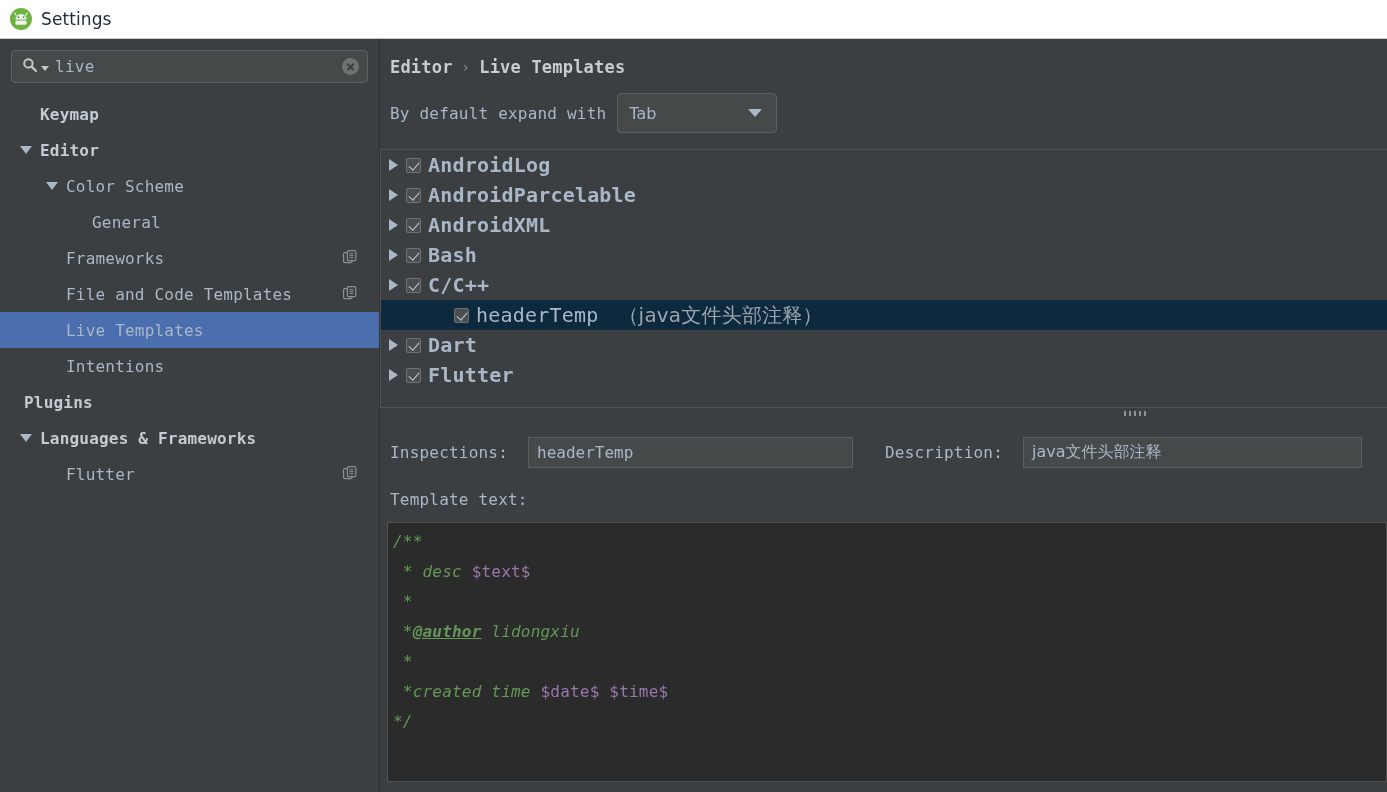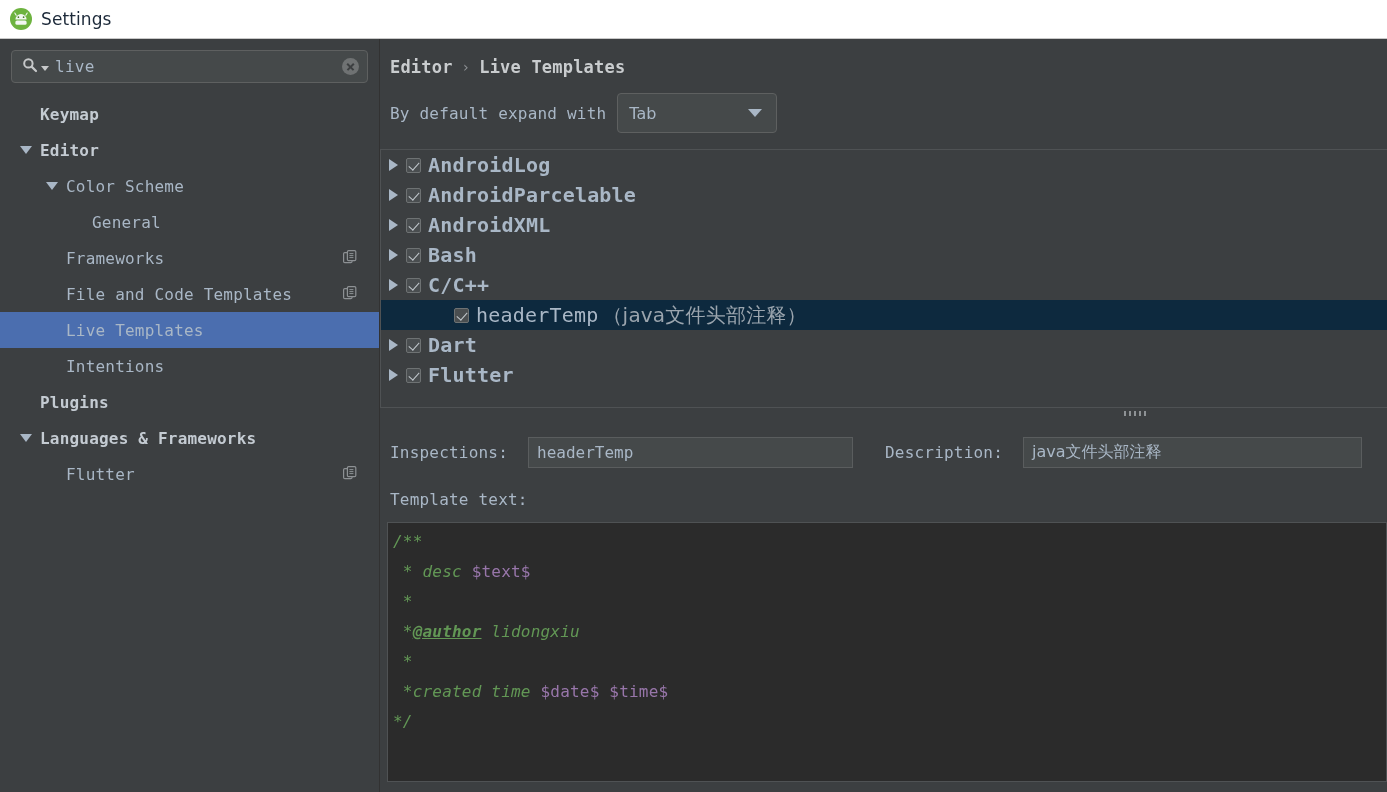--- a/index.html
+++ b/index.html
@@ -232,21 +232,21 @@
     width: 5px; height: 9px;
     border: solid #C3C9CE;
     border-width: 0 1.8px 1.8px 0;
     transform: rotate(42deg);
   }
   .trow .tname { font-weight: bold; white-space: nowrap; }
   .trow.leaf .tname { font-weight: normal; }
   .trow .tdesc {
     font-family: "DejaVu Sans", "Liberation Sans", sans-serif;
     color: #9BA5AE;
-    margin-left: 4px;
+    margin-left: 20px;
     white-space: nowrap;
   }
   .indent-1 { padding-left: 56px; }
 
   
   #splitter {
     height: 12px;
     position: relative;
     border-top: 1px solid #4F5254;
   }
@@ -400,21 +400,21 @@
             </svg></span>
         </div>
         <div class="tnode sel" style="padding-left: 46px;">
           <span class="twist none"></span>
           <span class="tlabel">Live Templates</span>
         </div>
         <div class="tnode" style="padding-left: 46px;">
           <span class="twist none"></span>
           <span class="tlabel">Intentions</span>
         </div>
-        <div class="tnode bold" style="padding-left: 20px;">
+        <div class="tnode bold" style="padding-left: 4px;">
           <span class="twist none"></span>
           <span class="tlabel">Plugins</span>
         </div>
         <div class="tnode bold" style="padding-left: 20px;">
           <span class="twist open"></span>
           <span class="tlabel">Languages &amp; Frameworks</span>
         </div>
         <div class="tnode" style="padding-left: 46px;">
           <span class="twist none"></span>
           <span class="tlabel">Flutter</span>

